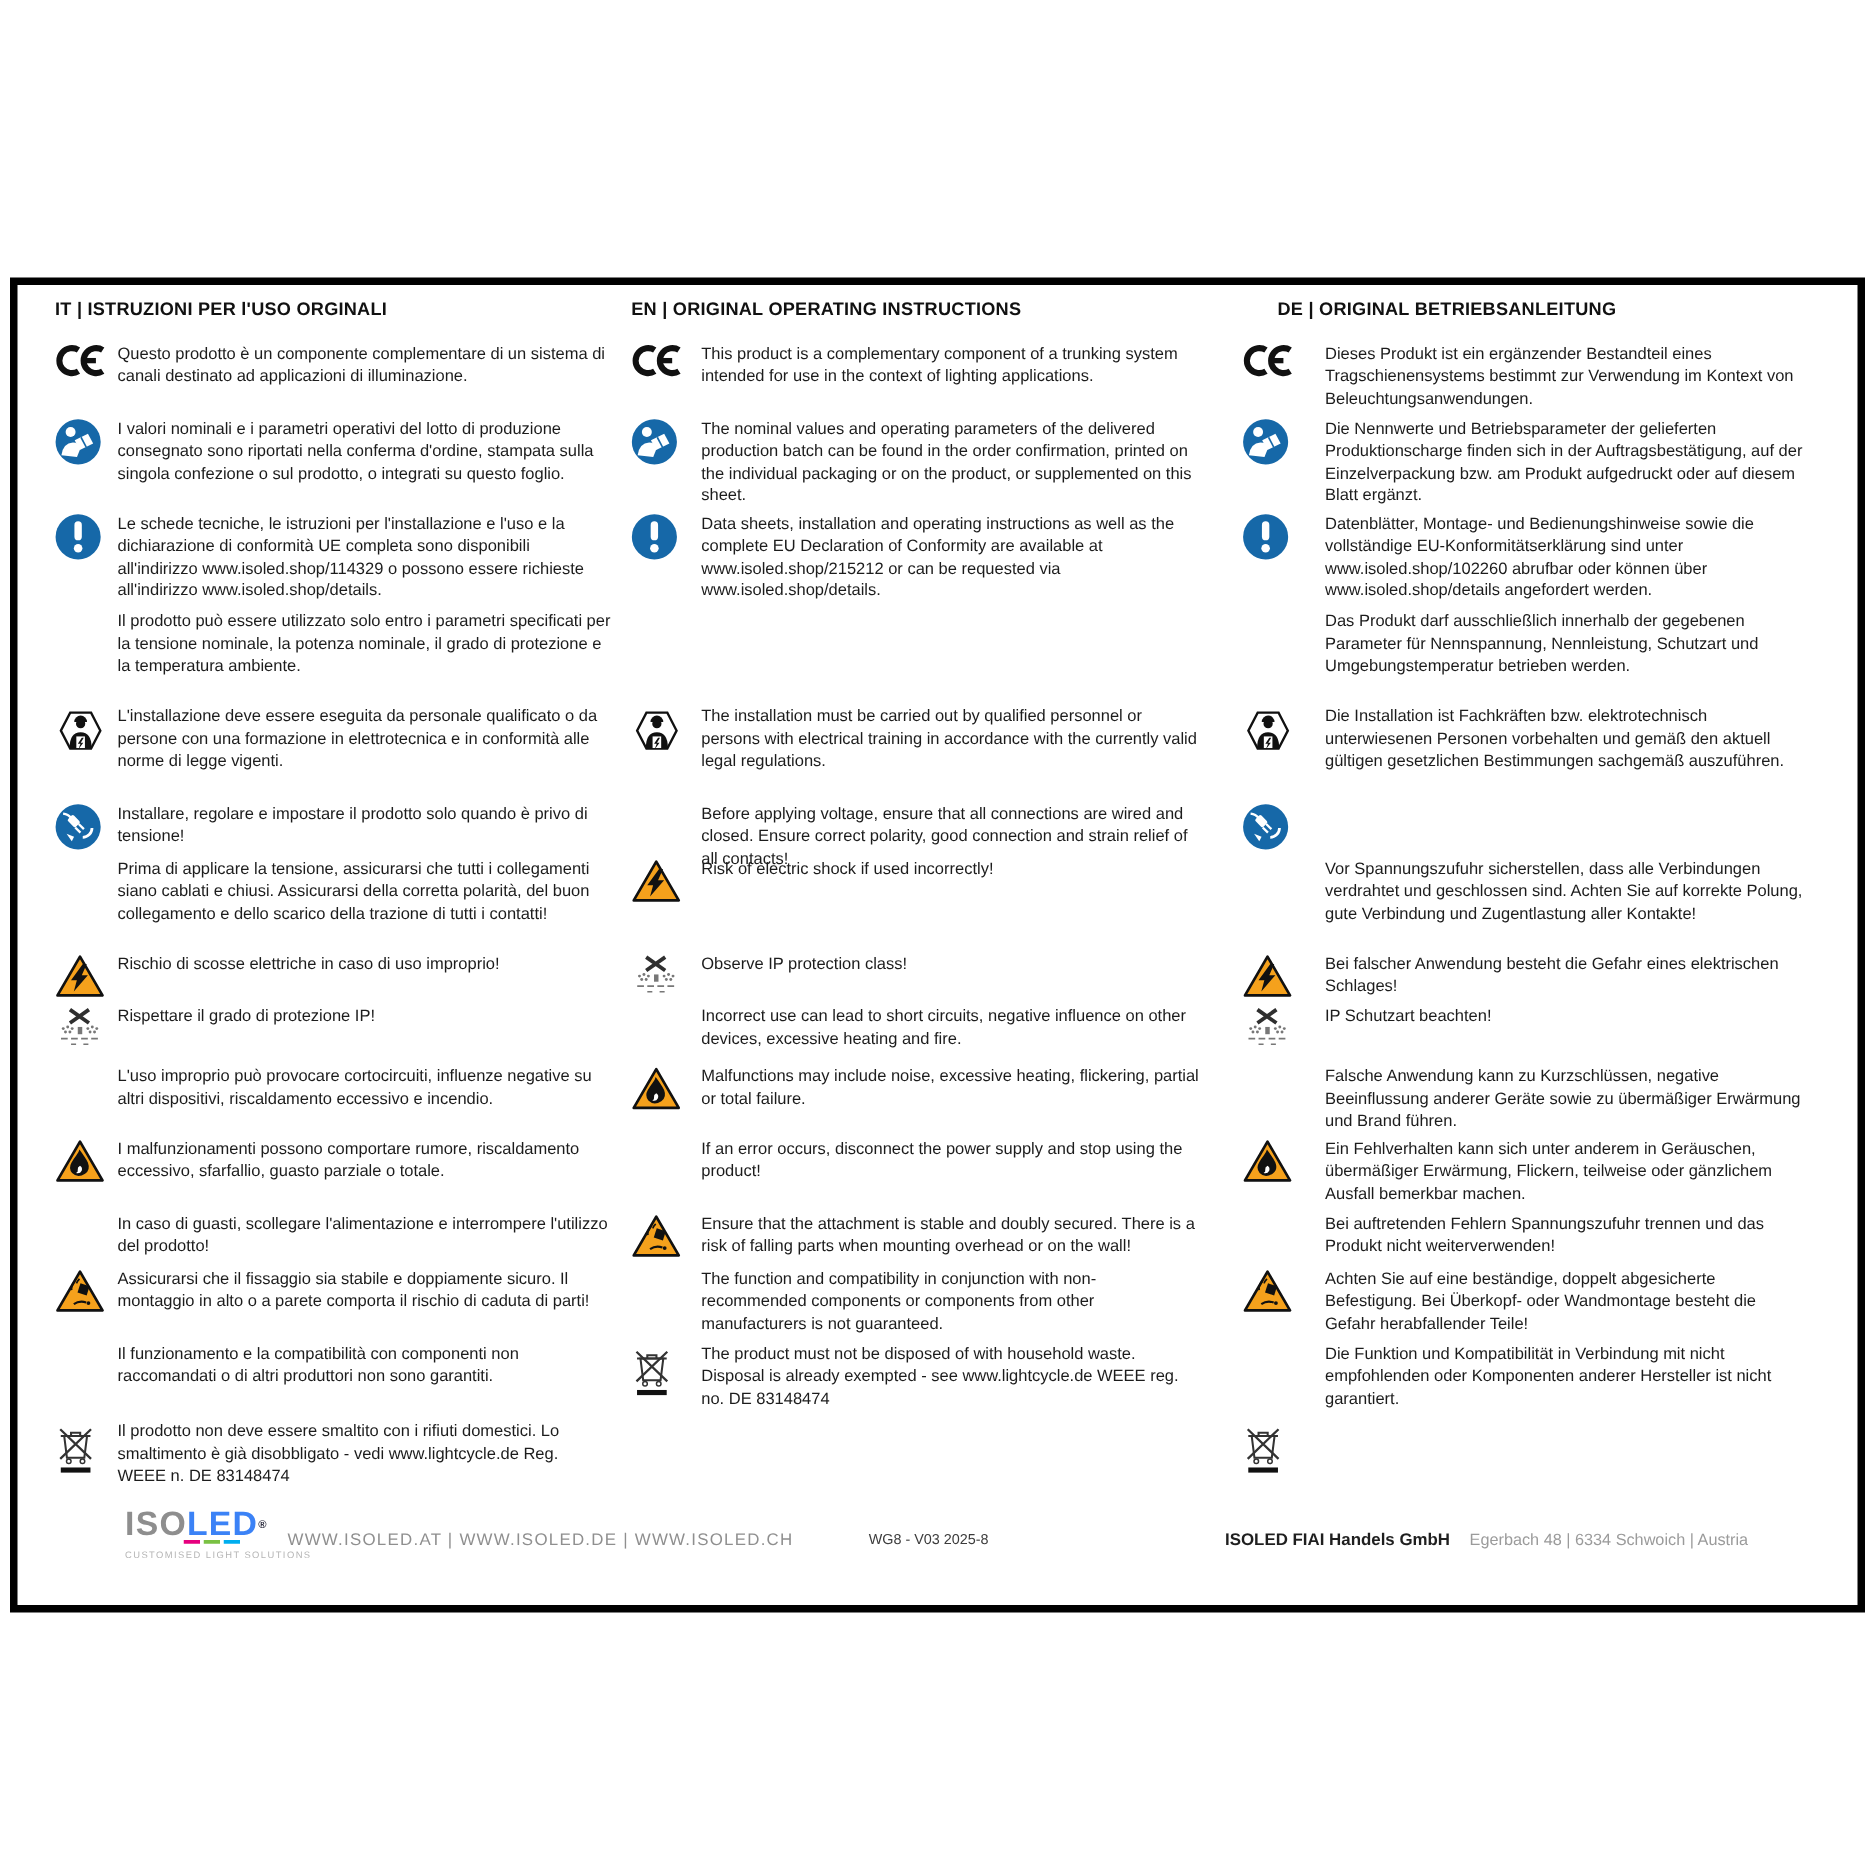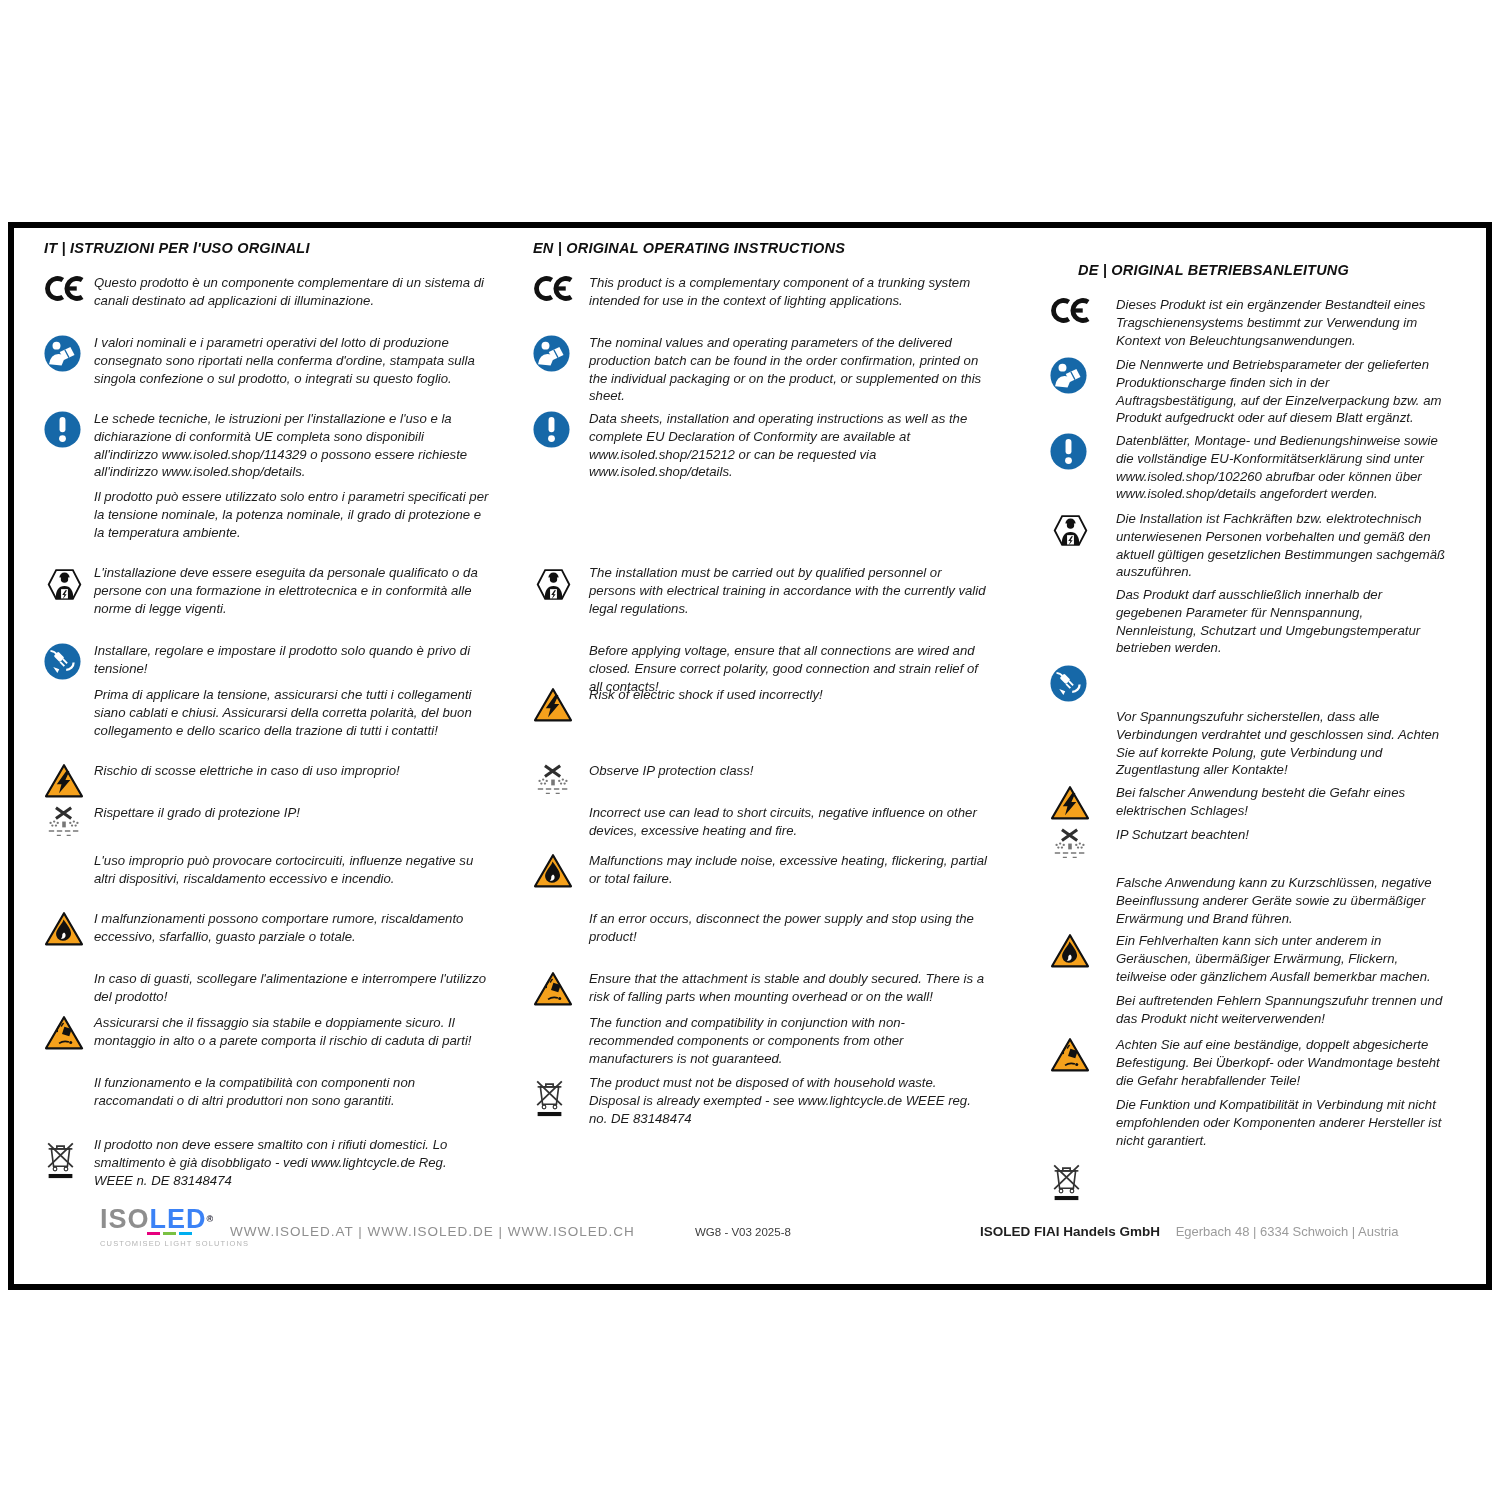--- a/index.html
+++ b/index.html
@@ -3,28 +3,28 @@
 <meta charset="utf-8">
 <style>
   :root{
     --blue:#1668A8;
     --orange:#F5A11C;
     --ink:#1c1c1c;
   }
   html,body{margin:0;padding:0;background:#fff;}
   body{width:1500px;height:1500px;position:relative;font-family:"Liberation Sans", sans-serif;color:var(--ink);}
   .sheet{position:absolute;left:8px;top:222px;width:1484px;height:1068px;border:6px solid #000;box-sizing:border-box;background:#fff;}
-  .content{display:grid;grid-template-columns:445px 455px auto;column-gap:44px;padding:12px 40px 0 30px;font-style:italic;}
+  .content{display:grid;grid-template-columns:445px 455px auto;column-gap:16px;padding:12px 40px 0 30px;}
   .col{min-width:0;}
   .col-heading{font-size:14.5px;font-weight:bold;height:34px;letter-spacing:.2px;color:#111;}
   .rows{display:grid;grid-template-rows:60px 76px 78px 76px 78px 44px 76px 42px 48px 58px 60px 44px 60px 62px auto;}
   .cell{display:flex;align-items:flex-start;}
   .icon-cell{flex:0 0 50px;display:flex;justify-content:flex-start;padding-top:1px;}
   .col:nth-child(2) .icon-cell{flex-basis:56px;}
-  .col:nth-child(3){padding-left:18px;margin-top:22px;}
+  .col:nth-child(3){padding-left:18px;}
   .col:nth-child(3) .col-heading{margin-left:28px;}
   .col:nth-child(3) .icon-cell{flex-basis:66px;}
   .txt{flex:1;font-size:13.2px;line-height:17.8px;color:var(--ink);}
   .fill-blue{fill:var(--blue);}
   .fill-orange{fill:var(--orange);}
   
   .footer{position:absolute;left:0;right:0;bottom:16px;height:62px;}
   .f-logo{position:absolute;left:86px;top:0;}
   .logo-word{font-size:27px;font-weight:bold;letter-spacing:1px;line-height:26px;}
   .logo-iso{color:#8e8e8e;}
@@ -361,35 +361,35 @@
             <div class="icon-cell">
     <svg width="37" height="37" viewBox="0 0 40 40" aria-hidden="true">
       <circle class="fill-blue" cx="20" cy="20" r="19.5"></circle>
       <rect x="16.8" y="6.5" width="6.4" height="16.5" rx="3.2" fill="#fff"></rect>
       <circle cx="20" cy="29.8" r="3.7" fill="#fff"></circle>
     </svg>
   </div>
             <div class="txt">Datenblätter, Montage- und Bedienungshinweise sowie die vollständige EU-Konformitätserklärung sind unter www.isoled.shop/102260 abrufbar oder können über www.isoled.shop/details angefordert werden.</div>
           </div>
           <div class="cell">
+            <div class="icon-cell"></div>
+            <div class="txt">Das Produkt darf ausschließlich innerhalb der gegebenen Parameter für Nennspannung, Nennleistung, Schutzart und Umgebungstemperatur betrieben werden.</div>
+          </div>
+          <div class="cell">
             <div class="icon-cell">
     <svg width="41" height="39" viewBox="0 0 44 42" aria-hidden="true">
       <polygon points="5,21 13,5.5 31,5.5 39,21 31,36.5 13,36.5" fill="none" stroke="#111" stroke-width="2"></polygon>
       <path d="M16.5 13.5 a5.5 5.5 0 0 1 11 0 z" fill="#111"></path>
       <circle cx="22" cy="15" r="4" fill="#111"></circle>
       <path d="M12.5 36 q0 -13.5 9.5 -13.5 q9.5 0 9.5 13.5 z" fill="#111"></path>
       <rect x="18.3" y="26" width="7.4" height="10" fill="#fff"></rect>
       <path d="M23 27.2 l-3.4 5 h2.3 l-1.8 4.8 4.2 -5.6 h-2.2 l2.6 -4.2 z" fill="#111"></path>
     </svg>
   </div>
             <div class="txt">Die Installation ist Fachkräften bzw. elektrotechnisch unterwiesenen Personen vorbehalten und gemäß den aktuell gültigen gesetzlichen Bestimmungen sachgemäß auszuführen.</div>
-          </div>
-          <div class="cell">
-            <div class="icon-cell"></div>
-            <div class="txt">Das Produkt darf ausschließlich innerhalb der gegebenen Parameter für Nennspannung, Nennleistung, Schutzart und Umgebungstemperatur betrieben werden.</div>
           </div>
           <div class="cell">
             <div class="icon-cell">
     <svg width="37" height="37" viewBox="0 0 40 40" aria-hidden="true">
       <circle class="fill-blue" cx="20" cy="20" r="19.5"></circle>
       <path d="M7 8.5 q4.5 0.5 7 4" stroke="#fff" stroke-width="2" fill="none"></path>
       <rect x="11.5" y="11.5" width="9.5" height="7" rx="1.5" fill="#fff" transform="rotate(45 16.2 15)"></rect>
       <path d="M20.5 17.5 l4.5 4.5 M17.5 20.5 l4.5 4.5" stroke="#fff" stroke-width="2"></path>
       <path d="M24 29 a8 8 0 0 0 8 -8" stroke="#fff" stroke-width="2.4" fill="none"></path>
       <path d="M10 26 l6.5 2.5 -2 4 z" fill="#fff"></path>

